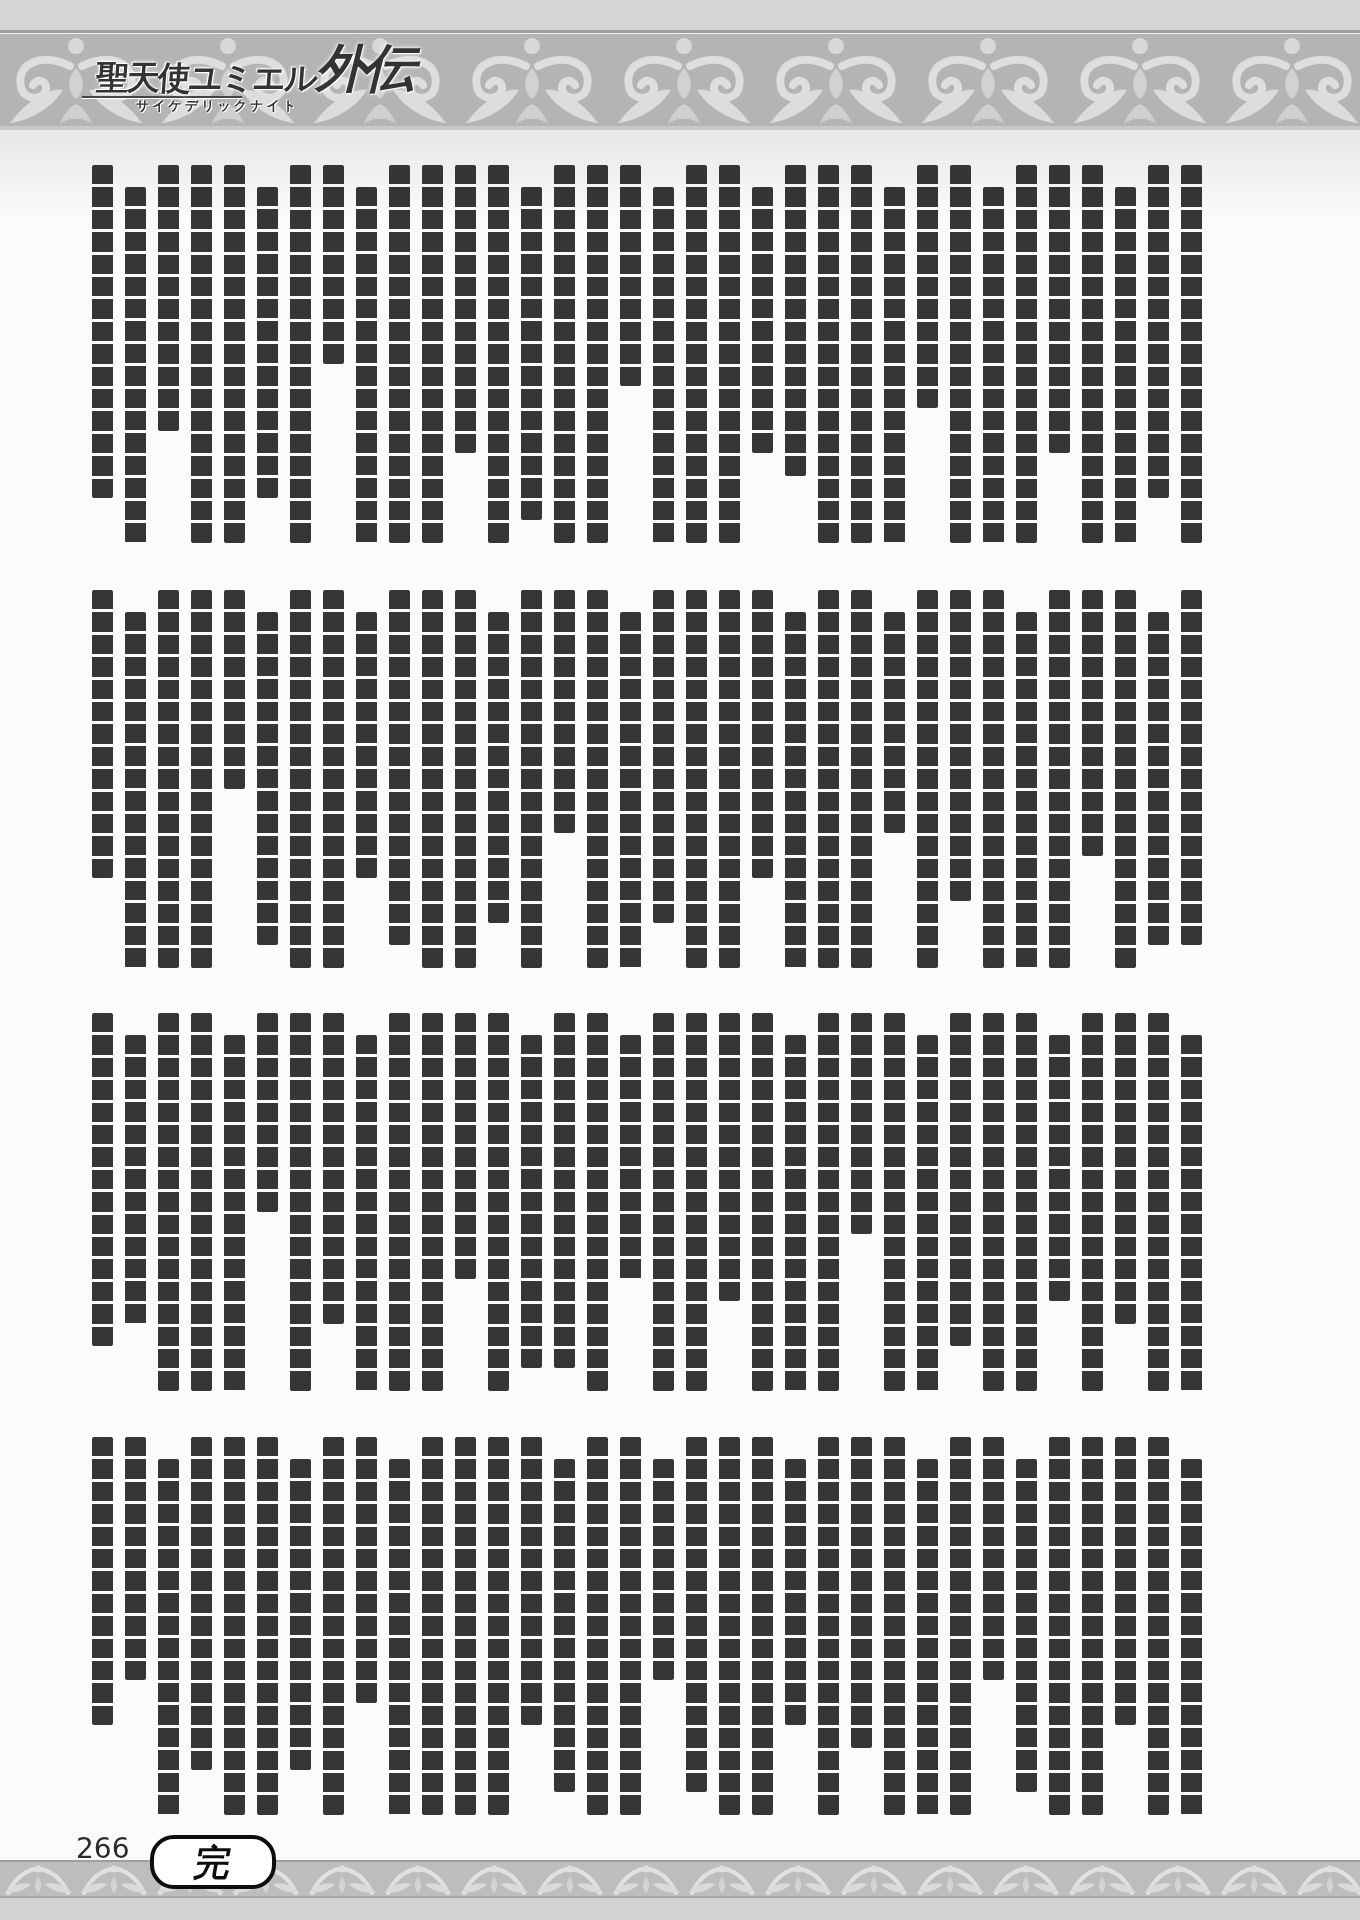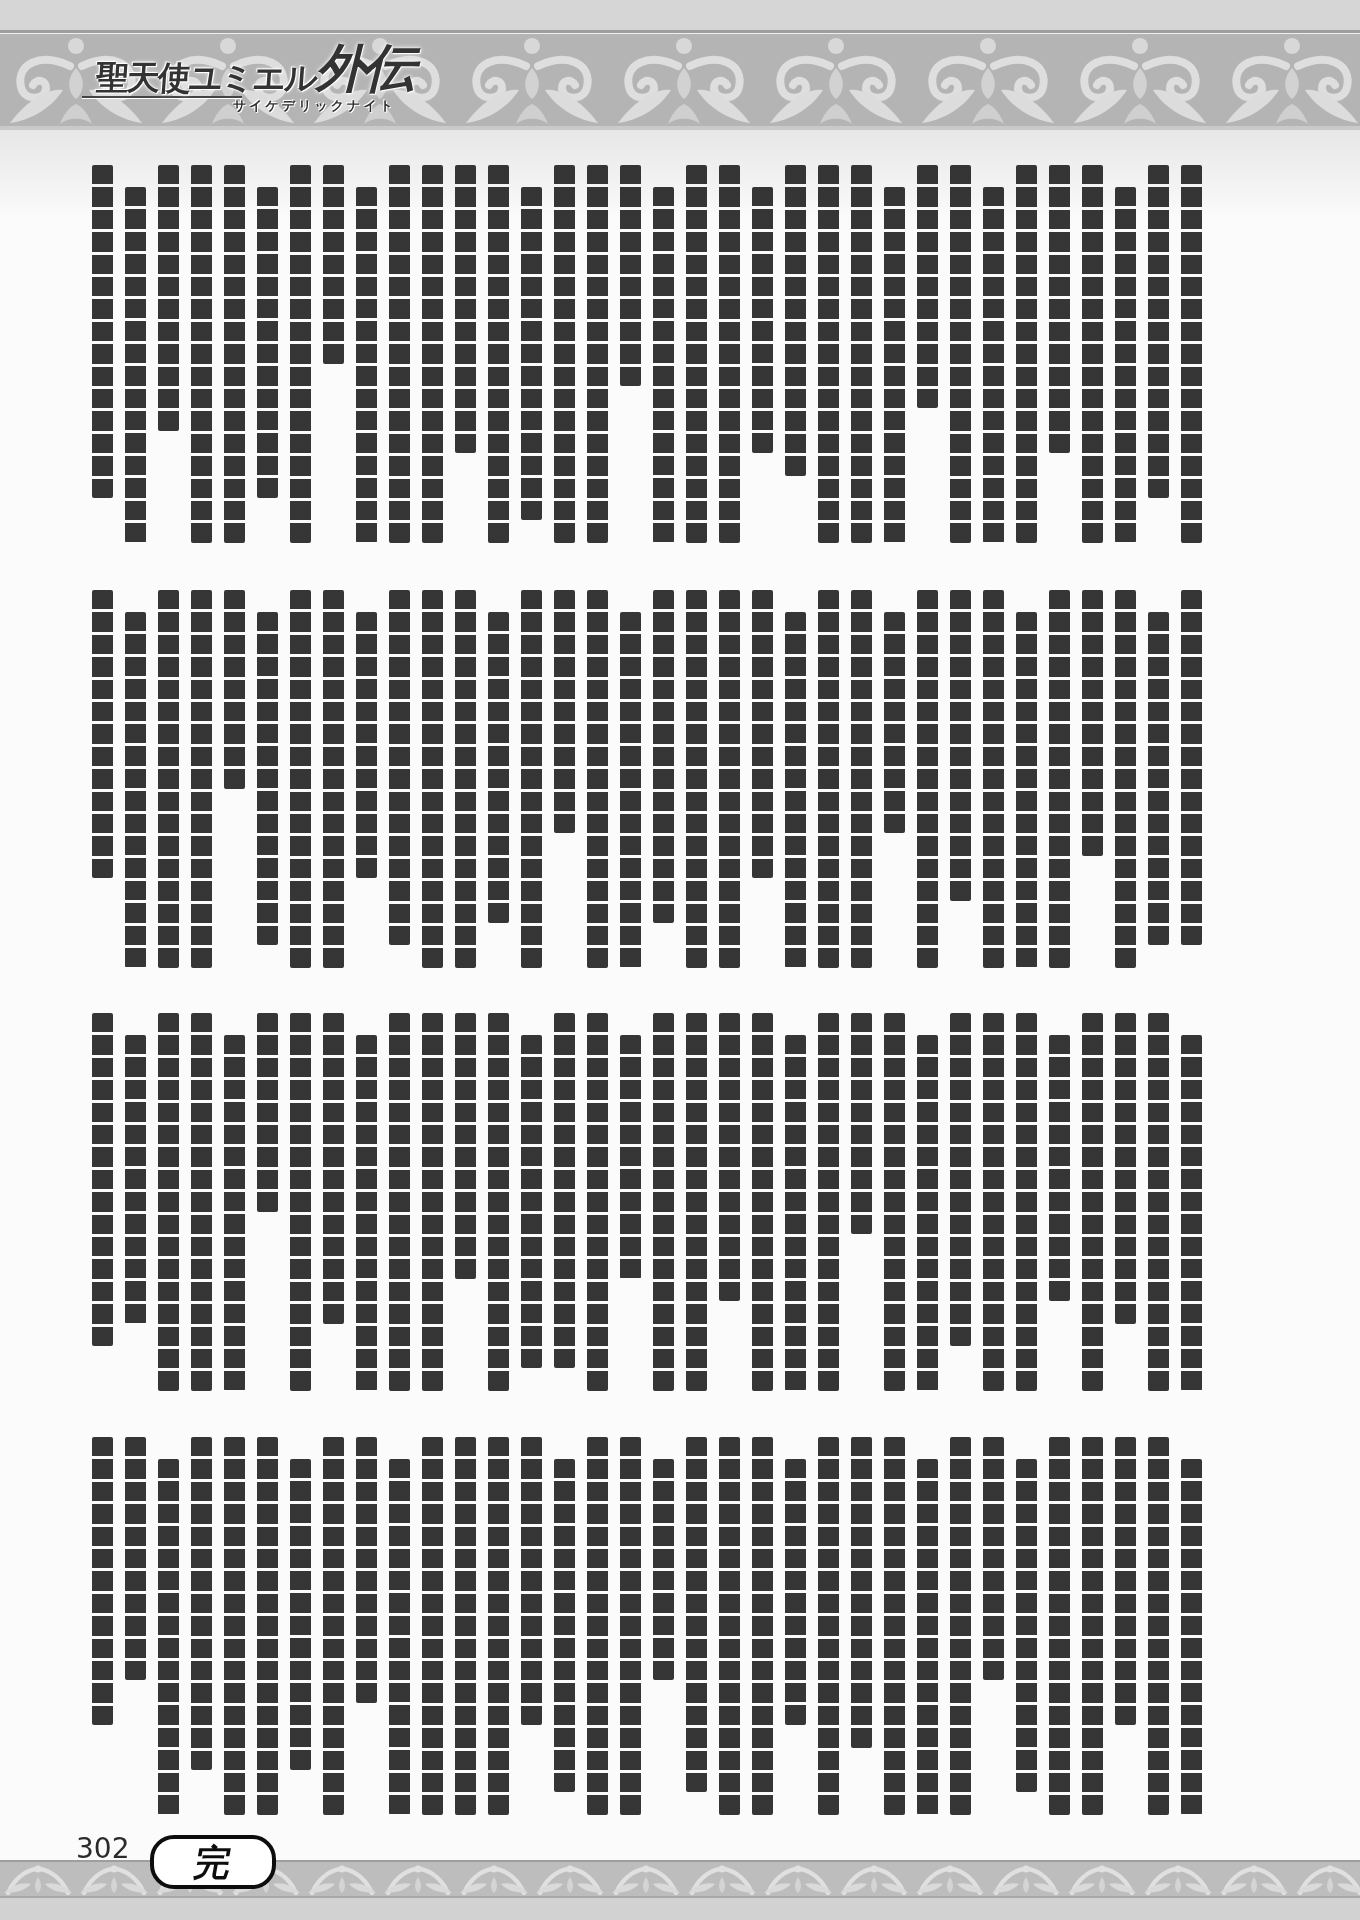--- a/index.html
+++ b/index.html
@@ -32,21 +32,20 @@
     text-shadow:0 0 2px #fff,0 0 5px #fff,1px 1px 0 #fff;
   }
   .logo .swash{
     height:2px;background:#444;width:160px;margin:2px 0 1px -14px;
     box-shadow:0 1px 0 #fff;
   }
   .logo .subtitle{
     font-size:13px;font-weight:bold;letter-spacing:3px;color:#2e2e2e;
     margin-left:40px;margin-top:1px;
     text-shadow:0 0 2px #fff,1px 1px 0 #fff,-1px -1px 0 #fff;
-    text-align:right;
   }
   
   #bands{position:absolute;inset:0;z-index:2;}
   .band{
     position:absolute;left:80px;width:1122px;
     display:flex;flex-direction:row-reverse;justify-content:flex-start;
     gap:12px;
   }
   .tcol{
     flex:0 0 21px;width:21px;border-radius:2px;
@@ -245,21 +244,21 @@
         <div class="tcol" style="margin-top: 22.4px; height: 310.6px;"></div>
         <div class="tcol" style="margin-top: 0px; height: 377.8px;"></div>
         <div class="tcol" style="margin-top: 0px; height: 377.8px;"></div>
         <div class="tcol" style="margin-top: 0px; height: 333px;"></div>
         <div class="tcol" style="margin-top: 22.4px; height: 355.4px;"></div>
         <div class="tcol" style="margin-top: 0px; height: 243.4px;"></div>
         <div class="tcol" style="margin-top: 0px; height: 288.2px;"></div>
       </div>
     </div>
 
-  <div class="page-number">302</div>
+  <div class="page-number">266</div>
   <div class="end-badge">
     <span class="glyph">完</span>
   </div>
 
   <svg class="border-bottom" width="1360" height="60" viewBox="0 0 1360 60">
     <defs>
       <pattern id="friezeBot" x="0" y="2" width="76" height="34" patternUnits="userSpaceOnUse">
         <rect width="76" height="34" fill="#bdbdbd"></rect>
         <circle cx="38" cy="7" r="3.5" fill="#e3e3e3"></circle>
         <path d="M8 31 C16 13 30 7 38 7 C46 7 60 13 68 31" fill="none" stroke="#e0e0e0" stroke-width="4.5" stroke-linecap="round"></path>

